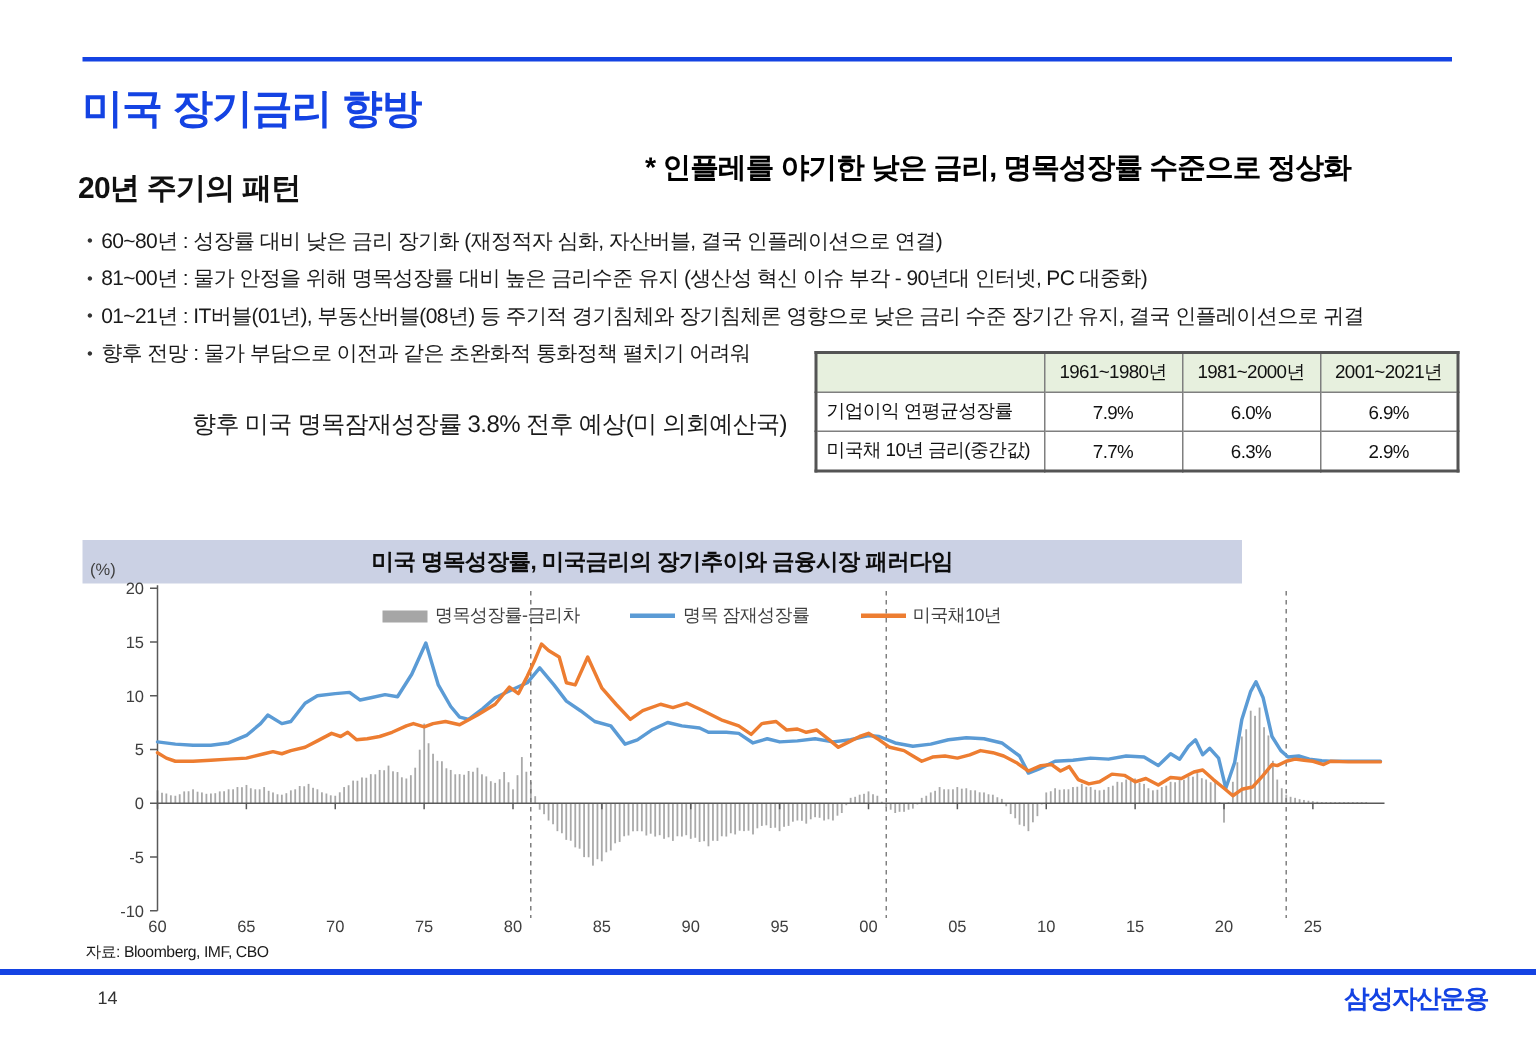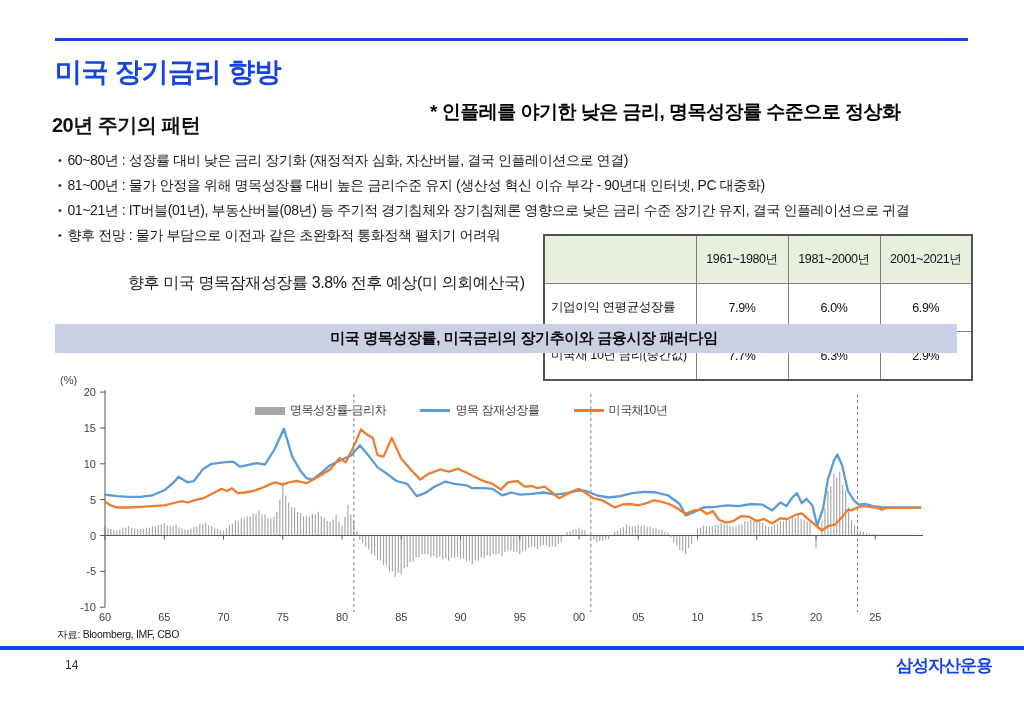--- a/index.html
+++ b/index.html
@@ -12,28 +12,28 @@
   .section-heading{left:52px;top:112px;font-size:20px;font-weight:700;letter-spacing:-0.5px;}
   .bullet{left:58px;font-size:14px;color:#1a1a1a;letter-spacing:-0.4px;white-space:nowrap;}
   .bullet .dot{font-size:11px;vertical-align:1px;margin-right:6px;color:#333;}
   .b1{top:152px;} .b2{top:177px;} .b3{top:202px;} .b4{top:227px;}
   .bullet-cont{left:128px;top:261px;font-size:16px;color:#1a1a1a;letter-spacing:-0.4px;white-space:nowrap;margin-top:12px;}
   
   .summary-table{left:543px;top:234px;border-collapse:collapse;table-layout:fixed;
                  font-size:12.5px;letter-spacing:-0.4px;}
   .summary-table col.c0{width:152px}.summary-table col.c1{width:92px}
   .summary-table col.c2{width:92px}.summary-table col.c3{width:92px}
-  .summary-table td,.summary-table th{border:1px solid #7f7f7f;height:23px;padding:12px 6px;font-weight:400;}
+  .summary-table td,.summary-table th{border:1px solid #7f7f7f;height:23px;padding:1px 6px;font-weight:400;}
   .summary-table{border:2px solid #545454;}
   .summary-table thead th{background:#e7f0de;text-align:center;}
   .summary-table td.lbl{text-align:left;}
   .summary-table td.val{text-align:center;}
   
-  .band{left:55px;top:324px;width:866px;height:29px;background:#cbd1e4;display:flex;
-        align-items:center;justify-content:center;font-size:15px;font-weight:700;color:#0d0d0d;letter-spacing:-0.4px;padding-left:36px;}
+  .band{left:55px;top:360px;width:773px;height:29px;background:#cbd1e4;display:flex;
+        align-items:center;justify-content:center;font-size:15px;font-weight:700;color:#0d0d0d;letter-spacing:-0.4px;}
   .legend{left:255px;top:379px;display:flex;align-items:center;gap:34px;font-size:12px;color:#404040;letter-spacing:-0.4px;}
   .legend .item{display:flex;align-items:center;gap:5px;margin-top:23px;}
   .sw-bar{width:30px;height:8px;background:#a6a6a6;}
   .sw-line{width:30px;height:3px;}
   .sw-blue{background:#5b9bd5;} .sw-orange{background:#ed7d31;}
   #chart-svg{left:55px;top:370px;}
   #chart-svg text{font-family:"Liberation Sans","DejaVu Sans",sans-serif;font-size:11px;fill:#3f3f3f;}
   .y-unit{left:60px;top:374px;font-size:11px;color:#3f3f3f;}
   .source-note{left:57px;top:628px;font-size:10.5px;color:#1a1a1a;letter-spacing:-0.3px;}
   .bottom-rule{left:0;top:646px;width:1024px;height:4px;background:#1443e3;}

